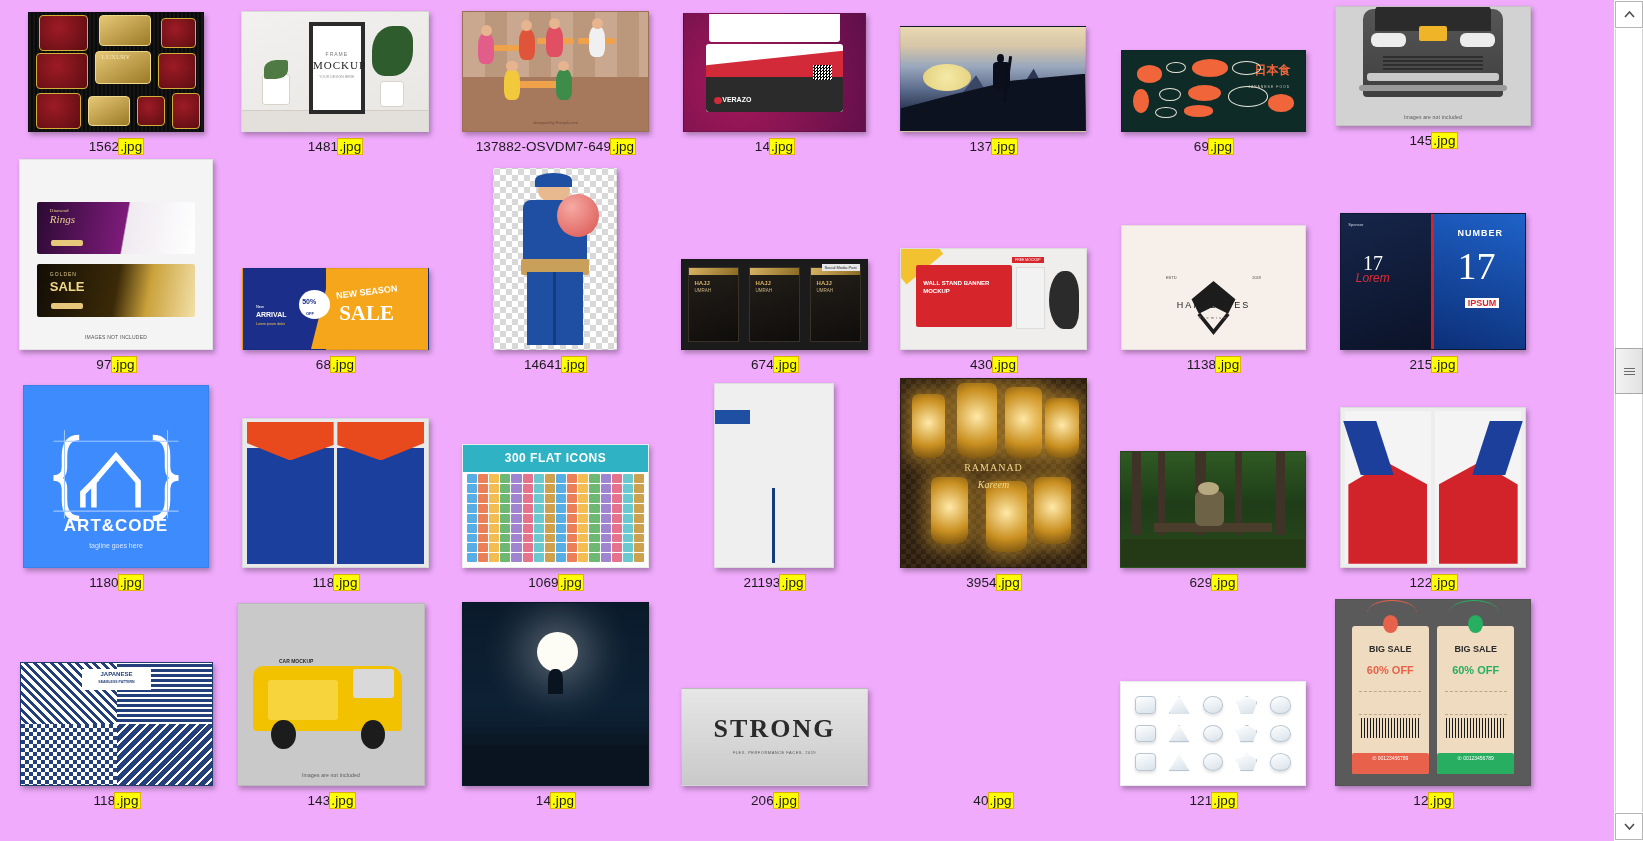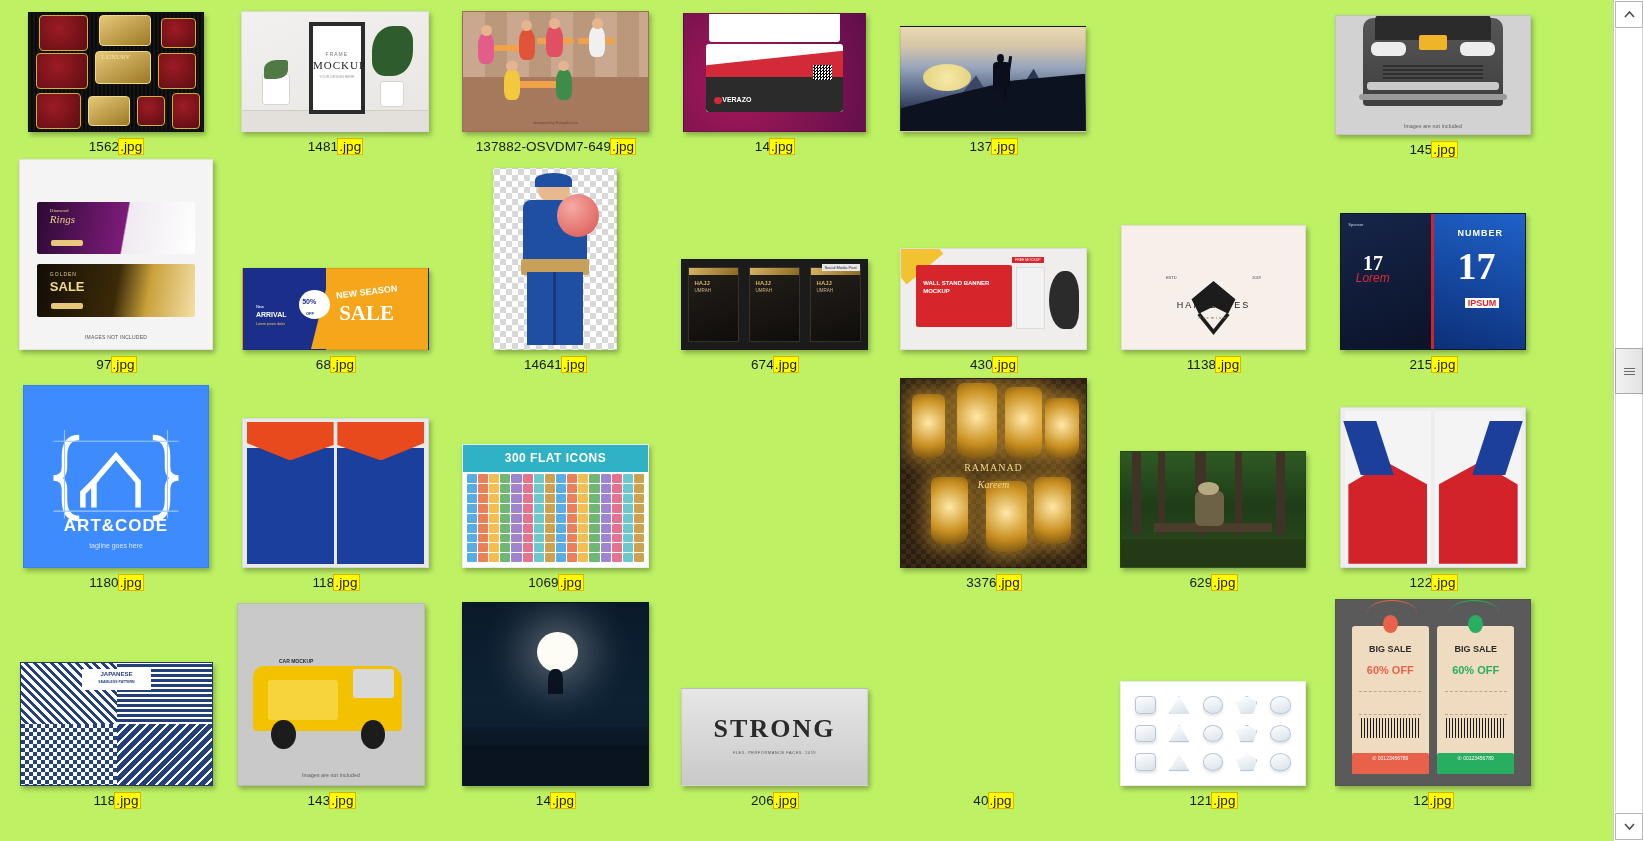--- a/index.html
+++ b/index.html
@@ -3,21 +3,21 @@
 <meta charset="utf-8">
 <style>
   * { box-sizing: border-box; }
   html, body {
     margin: 0; padding: 0;
     width: 1643px; height: 841px;
     background: #ffffff;
     font-family: "Liberation Sans", sans-serif;
     overflow: hidden;
   }
-  #app { position: relative; width: 1643px; height: 841px; background:#bef264; }
+  #app { position: relative; width: 1643px; height: 841px; background:#f0abfc; }
 
   
   #grid {
     position: absolute; left: 0; top: 0;
     width: 1548px; height: 841px;
     overflow: hidden;
   }
   .cell {
     position: absolute;
     display: flex;
@@ -166,21 +166,21 @@
   .t-wall .stat{position:absolute;background:#2b2b2b;border-radius:50% 40% 30% 50%;}
 
   
   .t-logo { background:#f7efe9; }
 
   
   .t-j17 { background:#0e1b33; }
   .t-j17 .half{position:absolute;top:0;bottom:0;width:50%;}
   .t-j17 .l{left:0;background:linear-gradient(160deg,#16254a,#0b1328);}
   .t-j17 .r{right:0;background:linear-gradient(200deg,#1f62c9,#0c2f78);}
-  .t-j17 .num{position:absolute;color:#fff;font-weight:bold;font-family:"Liberation Serif",serif;}
+  .t-j17 .num{position:absolute;color:#fff;font-weight:normal;font-family:"Liberation Serif",serif;}
   .t-j17 .lorem{position:absolute;color:#d9262e;font-weight:normal;font-style:italic;}
   .t-j17 .ipsum{position:absolute;background:#fff;color:#d9262e;font-weight:bold;}
 
   
   .t-art { background:#3d8bfd; }
   .t-art .txt{position:absolute;color:#fff;font-weight:bold;letter-spacing:1px;}
 
   
   .t-j118 { background:#e9e9e9; }
   .t-j118 .pc{position:absolute;top:2%;bottom:2%;background:linear-gradient(180deg,#e8e8e8 0 18%,#1b3f9c 18% 100%);}
@@ -326,21 +326,39 @@
           <div class="sun" style="left:12%;top:36%;width:26%;height:26%"></div>
       <div class="mt" style="left:28%;top:40%;width:40%;height:36%"></div>
       <div class="mt" style="left:58%;top:32%;width:44%;height:46%;background:#2c3652"></div>
       <div class="fg"></div>
       <div class="man" style="left:52%;top:26%;width:4%;height:9%;border-radius:50%"></div>
       <div class="man" style="left:50%;top:34%;width:9%;height:26%;border-radius:4px"></div>
       <div class="man" style="left:57%;top:28%;width:1.4%;height:44%;transform:rotate(8deg)"></div>
         </div>
         <div class="label"><span>137</span><span class="hl">.jpg</span></div>
       </div>
-      <div class="cell" style="left: 1335px; top: 13px; width: 196px; height: 144px;">
+      <div class="cell" style="left: 1121px; top: 48px; width: 185px; height: 106px;">
+        <div class="thumb t-jfood" style="width: 185px; height: 82px;">
+          <div class="kanji" style="right:8%;top:14%;font-size:12px">日本食</div>
+           <div style="position:absolute;right:8%;top:42%;color:#cfcabb;font-size:3.5px;letter-spacing:1px">JAPANESE FOOD</div>
+          <div class="o" style="left:8%;top:18%;width:14%;height:22%"></div>
+          <div class="w" style="left:24%;top:14%;width:11%;height:14%"></div>
+          <div class="o" style="left:38%;top:10%;width:20%;height:22%"></div>
+          <div class="w" style="left:60%;top:12%;width:16%;height:18%"></div>
+          <div class="o" style="left:6%;top:48%;width:9%;height:30%"></div>
+          <div class="w" style="left:20%;top:46%;width:12%;height:16%"></div>
+          <div class="o" style="left:36%;top:42%;width:18%;height:20%"></div>
+          <div class="w" style="left:58%;top:44%;width:22%;height:26%"></div>
+          <div class="o" style="left:80%;top:54%;width:14%;height:22%"></div>
+          <div class="w" style="left:18%;top:70%;width:12%;height:14%"></div>
+          <div class="o" style="left:34%;top:68%;width:16%;height:14%"></div>
+        </div>
+        <div class="label"><span>69</span><span class="hl">.jpg</span></div>
+      </div>
+      <div class="cell" style="left: 1335px; top: 4px; width: 196px; height: 144px;">
         <div class="thumb t-van" style="width: 196px; height: 120px;">
           <div class="body" style="left:14%;top:2%;width:72%;height:74%"></div>
       <div class="win" style="left:20%;top:-2%;width:60%;height:22%"></div>
       <div class="lamp" style="left:18%;top:22%;width:18%;height:12%"></div>
       <div class="lamp" style="right:18%;top:22%;width:18%;height:12%"></div>
       <div class="plate" style="left:43%;top:16%;width:14%;height:13%"></div>
       <div class="grill" style="left:24%;top:40%;width:52%;height:14%"></div>
       <div class="bump" style="left:16%;top:56%;width:68%;height:7%"></div>
       <div class="bump" style="left:12%;top:66%;width:76%;height:5%;background:#9a9a9a"></div>
       <div class="ctr note" style="bottom:4%">Images are not included</div>
@@ -624,33 +642,44 @@
             <i style="background:#f2b134;opacity:.85"></i>
             <i style="background:#56ab5b;opacity:.85"></i>
             <i style="background:#8e6fc7;opacity:.85"></i>
             <i style="background:#e05a7a;opacity:.85"></i>
             <i style="background:#4fbfc7;opacity:.85"></i>
             <i style="background:#c4902f;opacity:.85"></i>
           </div>
         </div>
         <div class="label"><span>1069</span><span class="hl">.jpg</span></div>
       </div>
+      <div class="cell" style="left: 714px; top: 381px; width: 120px; height: 209px;">
+        <div class="thumb t-worker2" style="width: 120px; height: 185px;">
+          <div class="head" style="left:36%;top:5%;width:26%;height:14%"></div>
+      <div class="hair" style="left:34%;top:2%;width:30%;height:8%;background:#1f4fa3"></div>
+      <div class="shirt" style="left:24%;top:17%;width:52%;height:36%"></div>
+      <div class="belt" style="left:22%;top:50%;width:56%;height:9%"></div>
+      <div class="pants" style="left:27%;top:57%;width:46%;height:41%"></div>
+      <div style="position:absolute;left:48%;top:57%;width:3%;height:41%;background:#163b7c"></div>
+      </div>
+        <div class="label"><span>21193</span><span class="hl">.jpg</span></div>
+      </div>
       <div class="cell" style="left: 900px; top: 376px; width: 187px; height: 214px;">
         <div class="thumb t-lant" style="width: 187px; height: 190px;">
           <div class="lan" style="left:6%;top:8%;width:18%;height:34%"></div>
           <div class="lan" style="left:30%;top:2%;width:22%;height:40%"></div>
           <div class="lan" style="left:56%;top:4%;width:20%;height:38%"></div>
           <div class="lan" style="left:78%;top:10%;width:18%;height:32%"></div>
           <div class="lan" style="left:16%;top:52%;width:20%;height:36%"></div>
           <div class="lan" style="left:46%;top:54%;width:22%;height:38%"></div>
           <div class="lan" style="left:72%;top:52%;width:20%;height:36%"></div>
           <div class="ctr ttl" style="top:44%;font-size:10px;letter-spacing:1px">RAMANAD</div>
         <div class="ctr ttl" style="top:53%;font-size:10px;font-style:italic">Kareem</div>
         </div>
-        <div class="label"><span>3376</span><span class="hl">.jpg</span></div>
+        <div class="label"><span>3954</span><span class="hl">.jpg</span></div>
       </div>
       <div class="cell" style="left: 1120px; top: 449px; width: 186px; height: 141px;">
         <div class="thumb t-forest" style="width: 186px; height: 117px;">
           <div class="trunk" style="left:6%;top:0;width:5%;height:72%"></div>
           <div class="trunk" style="left:20%;top:0;width:4%;height:72%"></div>
           <div class="trunk" style="left:40%;top:0;width:6%;height:72%"></div>
           <div class="trunk" style="left:62%;top:0;width:4%;height:72%"></div>
           <div class="trunk" style="left:84%;top:0;width:5%;height:72%"></div>
           <div class="tablew" style="left:18%;top:62%;width:64%;height:8%"></div>
         <div class="fig" style="left:40%;top:34%;width:16%;height:30%"></div>

